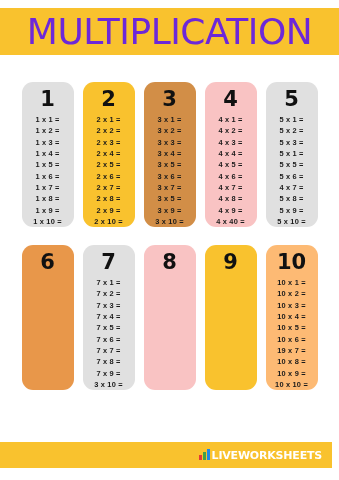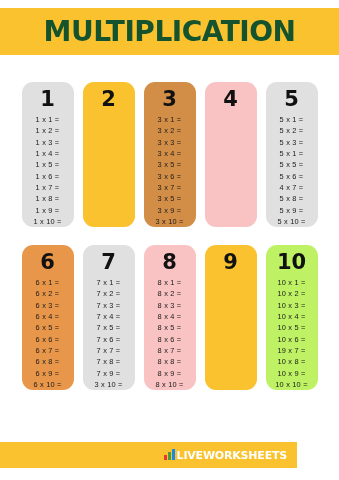--- a/index.html
+++ b/index.html
@@ -22,24 +22,24 @@
     top: 8px;
     width: 339px;
     height: 47px;
     background: #f9c22e;
     display: flex;
     align-items: center;
     justify-content: center;
   }
   .title-text {
     font-family: "DejaVu Sans", sans-serif;
-    font-weight: bold;
-    font-size: 28px;
+    font-weight: normal;
+    font-size: 36px;
     letter-spacing: -0.5px;
-    color: #14532d;
+    color: #6d28d9;
     line-height: 1;
     white-space: nowrap;
   }
 
   
   .grid {
     position: absolute;
     left: 0;
     top: 82px;
     width: 339px;
@@ -66,36 +66,37 @@
     font-size: 21px;
     color: #111111;
     line-height: 1.15;
     margin-bottom: 3px;
   }
   .eq-list {
     display: flex;
     flex-direction: column;
     align-items: center;
     width: 100%;
+    font-weight: bold;
   }
   .eq {
     font-family: "Liberation Sans", sans-serif;
     font-size: 7.4px;
     color: #1a1a1a;
     line-height: 11.3px;
     white-space: nowrap;
     letter-spacing: 0.2px;
   }
 
   
   .footer-bar {
     position: absolute;
     left: 0;
     bottom: 12px;
-    width: 297px;
+    width: 332px;
     height: 26px;
     background: #f9c22e;
     display: flex;
     align-items: center;
     justify-content: flex-end;
   }
   .brand {
     display: flex;
     align-items: center;
     gap: 2px;
@@ -132,105 +133,105 @@
           <div class="eq">1 x 5 =</div>
           <div class="eq">1 x 6 =</div>
           <div class="eq">1 x 7 =</div>
           <div class="eq">1 x 8 =</div>
           <div class="eq">1 x 9 =</div>
           <div class="eq">1 x 10 =</div>
         </div>
       </div>
       <div class="card" style="background: rgb(249, 194, 46);">
         <div class="card-number">2</div>
+        <div class="eq-list">
+          <div class="eq">2 x 1 =</div>
+          <div class="eq">2 x 2 =</div>
+          <div class="eq">2 x 3 =</div>
+          <div class="eq">2 x 4 =</div>
+          <div class="eq">2 x 5 =</div>
+          <div class="eq">2 x 6 =</div>
+          <div class="eq">2 x 7 =</div>
+          <div class="eq">2 x 8 =</div>
+          <div class="eq">2 x 9 =</div>
+          <div class="eq">2 x 10 =</div>
+        </div>
       </div>
       <div class="card" style="background: rgb(210, 142, 71);">
         <div class="card-number">3</div>
         <div class="eq-list">
           <div class="eq">3 x 1 =</div>
           <div class="eq">3 x 2 =</div>
           <div class="eq">3 x 3 =</div>
           <div class="eq">3 x 4 =</div>
           <div class="eq">3 x 5 =</div>
           <div class="eq">3 x 6 =</div>
           <div class="eq">3 x 7 =</div>
           <div class="eq">3 x 5 =</div>
           <div class="eq">3 x 9 =</div>
           <div class="eq">3 x 10 =</div>
         </div>
       </div>
       <div class="card" style="background: rgb(249, 195, 195);">
         <div class="card-number">4</div>
+        <div class="eq-list">
+          <div class="eq">4 x 1 =</div>
+          <div class="eq">4 x 2 =</div>
+          <div class="eq">4 x 3 =</div>
+          <div class="eq">4 x 4 =</div>
+          <div class="eq">4 x 5 =</div>
+          <div class="eq">4 x 6 =</div>
+          <div class="eq">4 x 7 =</div>
+          <div class="eq">4 x 8 =</div>
+          <div class="eq">4 x 9 =</div>
+          <div class="eq">4 x 40 =</div>
+        </div>
       </div>
       <div class="card" style="background: rgb(224, 224, 224);">
         <div class="card-number">5</div>
         <div class="eq-list">
           <div class="eq">5 x 1 =</div>
           <div class="eq">5 x 2 =</div>
           <div class="eq">5 x 3 =</div>
           <div class="eq">5 x 1 =</div>
           <div class="eq">5 x 5 =</div>
           <div class="eq">5 x 6 =</div>
           <div class="eq">4 x 7 =</div>
           <div class="eq">5 x 8 =</div>
           <div class="eq">5 x 9 =</div>
           <div class="eq">5 x 10 =</div>
         </div>
       </div>
     </div>
   <div class="row" id="row-2">
       <div class="card" style="background: rgb(232, 151, 74);">
         <div class="card-number">6</div>
-        <div class="eq-list">
-          <div class="eq">6 x 1 =</div>
-          <div class="eq">6 x 2 =</div>
-          <div class="eq">6 x 3 =</div>
-          <div class="eq">6 x 4 =</div>
-          <div class="eq">6 x 5 =</div>
-          <div class="eq">6 x 6 =</div>
-          <div class="eq">6 x 7 =</div>
-          <div class="eq">6 x 8 =</div>
-          <div class="eq">6 x 9 =</div>
-          <div class="eq">6 x 10 =</div>
-        </div>
       </div>
       <div class="card" style="background: rgb(224, 224, 224);">
         <div class="card-number">7</div>
         <div class="eq-list">
           <div class="eq">7 x 1 =</div>
           <div class="eq">7 x 2 =</div>
           <div class="eq">7 x 3 =</div>
           <div class="eq">7 x 4 =</div>
           <div class="eq">7 x 5 =</div>
           <div class="eq">7 x 6 =</div>
           <div class="eq">7 x 7 =</div>
           <div class="eq">7 x 8 =</div>
           <div class="eq">7 x 9 =</div>
           <div class="eq">3 x 10 =</div>
         </div>
       </div>
       <div class="card" style="background: rgb(249, 195, 195);">
         <div class="card-number">8</div>
-        <div class="eq-list">
-          <div class="eq">8 x 1 =</div>
-          <div class="eq">8 x 2 =</div>
-          <div class="eq">8 x 3 =</div>
-          <div class="eq">8 x 4 =</div>
-          <div class="eq">8 x 5 =</div>
-          <div class="eq">8 x 6 =</div>
-          <div class="eq">8 x 7 =</div>
-          <div class="eq">8 x 8 =</div>
-          <div class="eq">8 x 9 =</div>
-          <div class="eq">8 x 10 =</div>
-        </div>
       </div>
       <div class="card" style="background: rgb(249, 194, 46);">
         <div class="card-number">9</div>
       </div>
-      <div class="card" style="background: #bef264;">
+      <div class="card" style="background: #fdba74;">
         <div class="card-number">10</div>
         <div class="eq-list">
           <div class="eq">10 x 1 =</div>
           <div class="eq">10 x 2 =</div>
           <div class="eq">10 x 3 =</div>
           <div class="eq">10 x 4 =</div>
           <div class="eq">10 x 5 =</div>
           <div class="eq">10 x 6 =</div>
           <div class="eq">19 x 7 =</div>
           <div class="eq">10 x 8 =</div>

